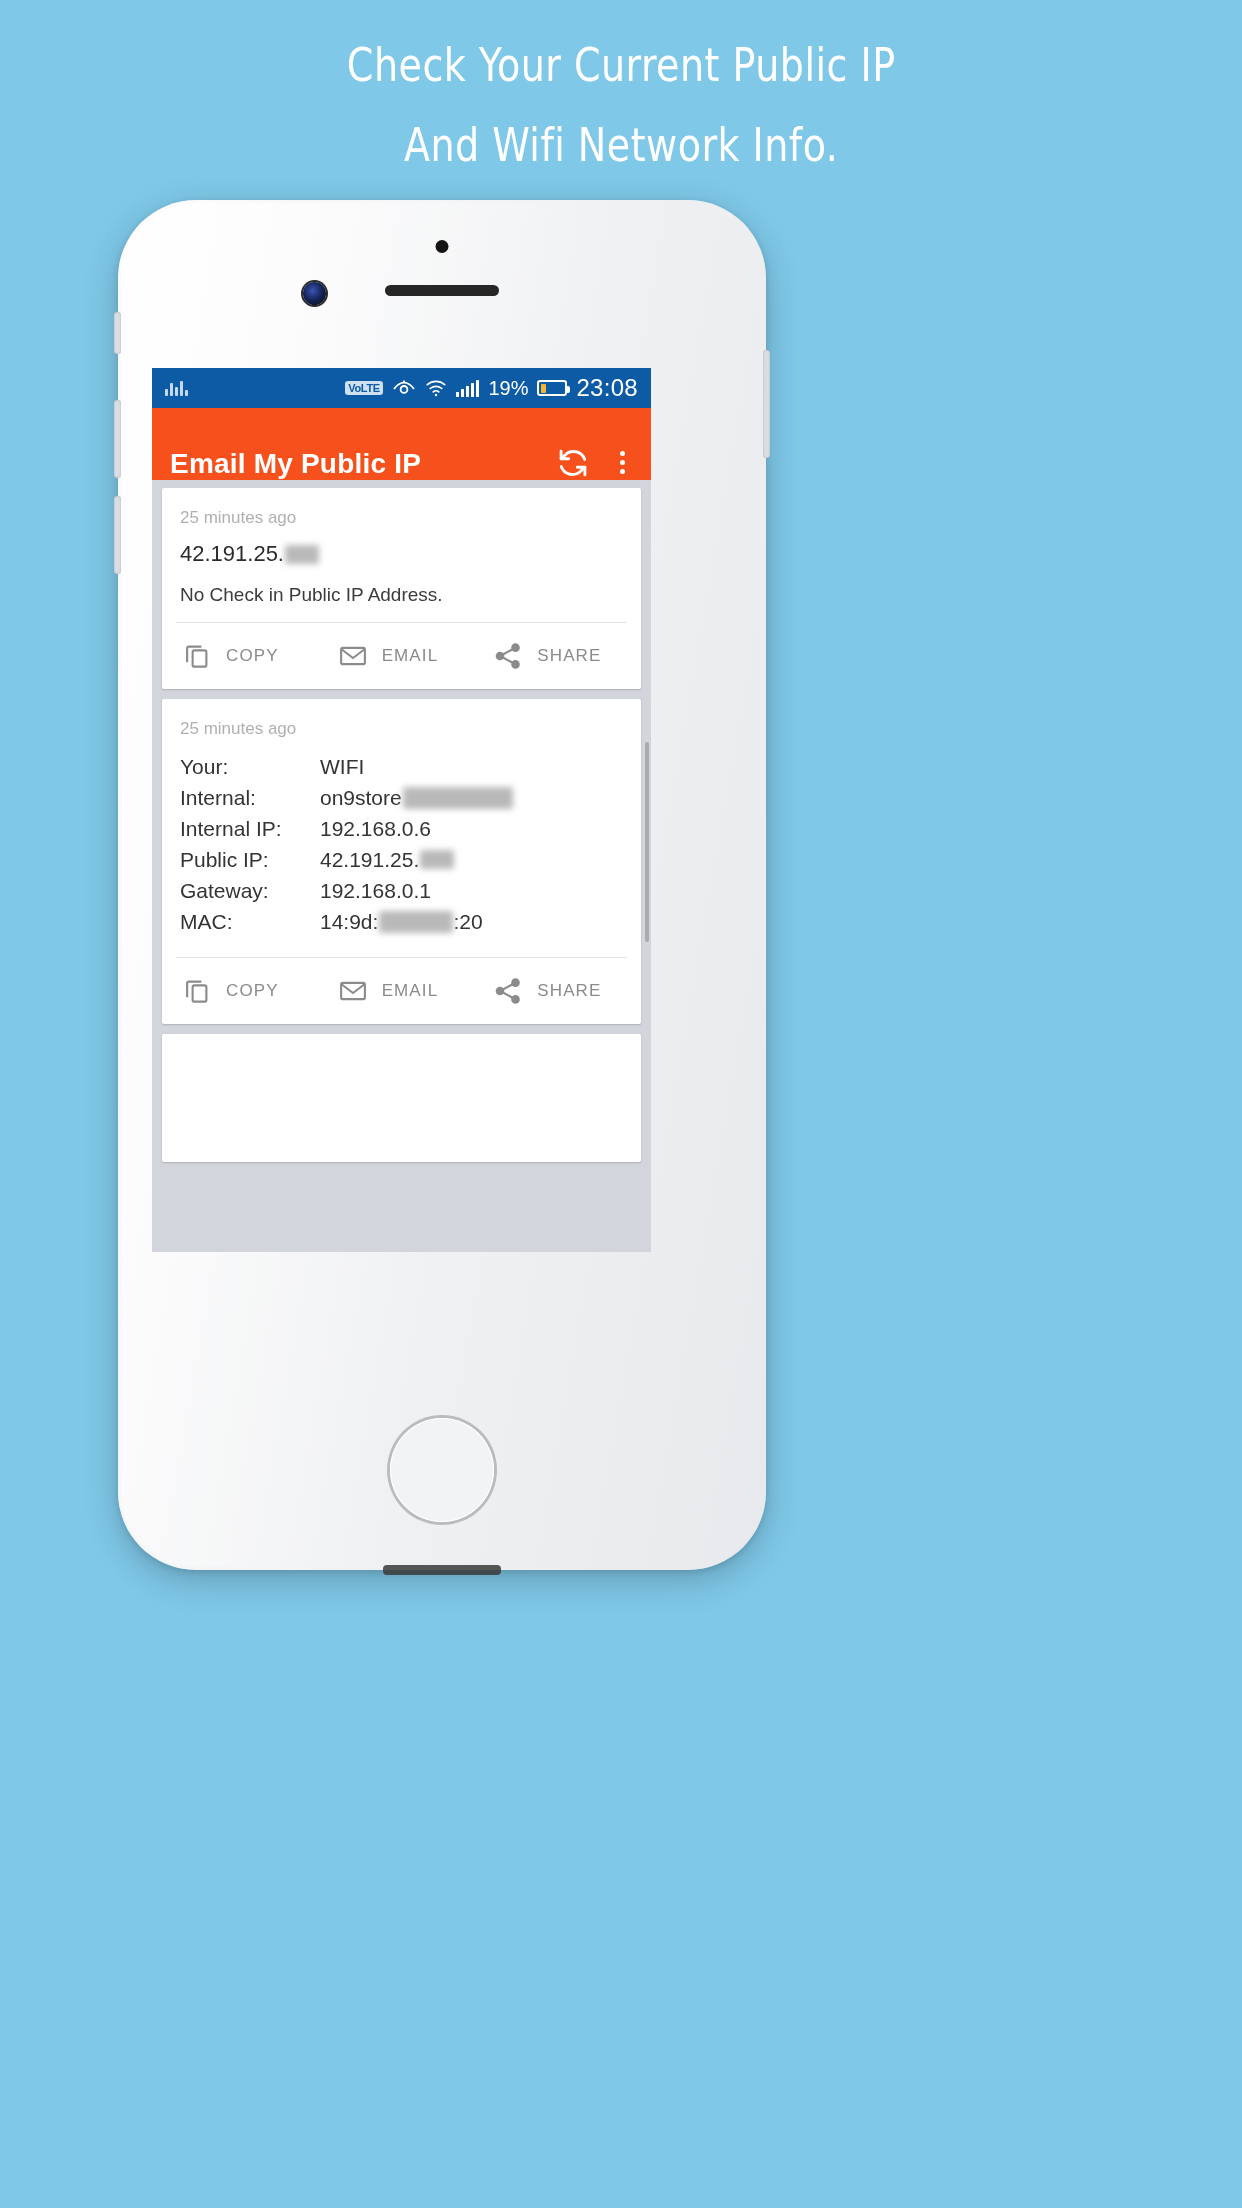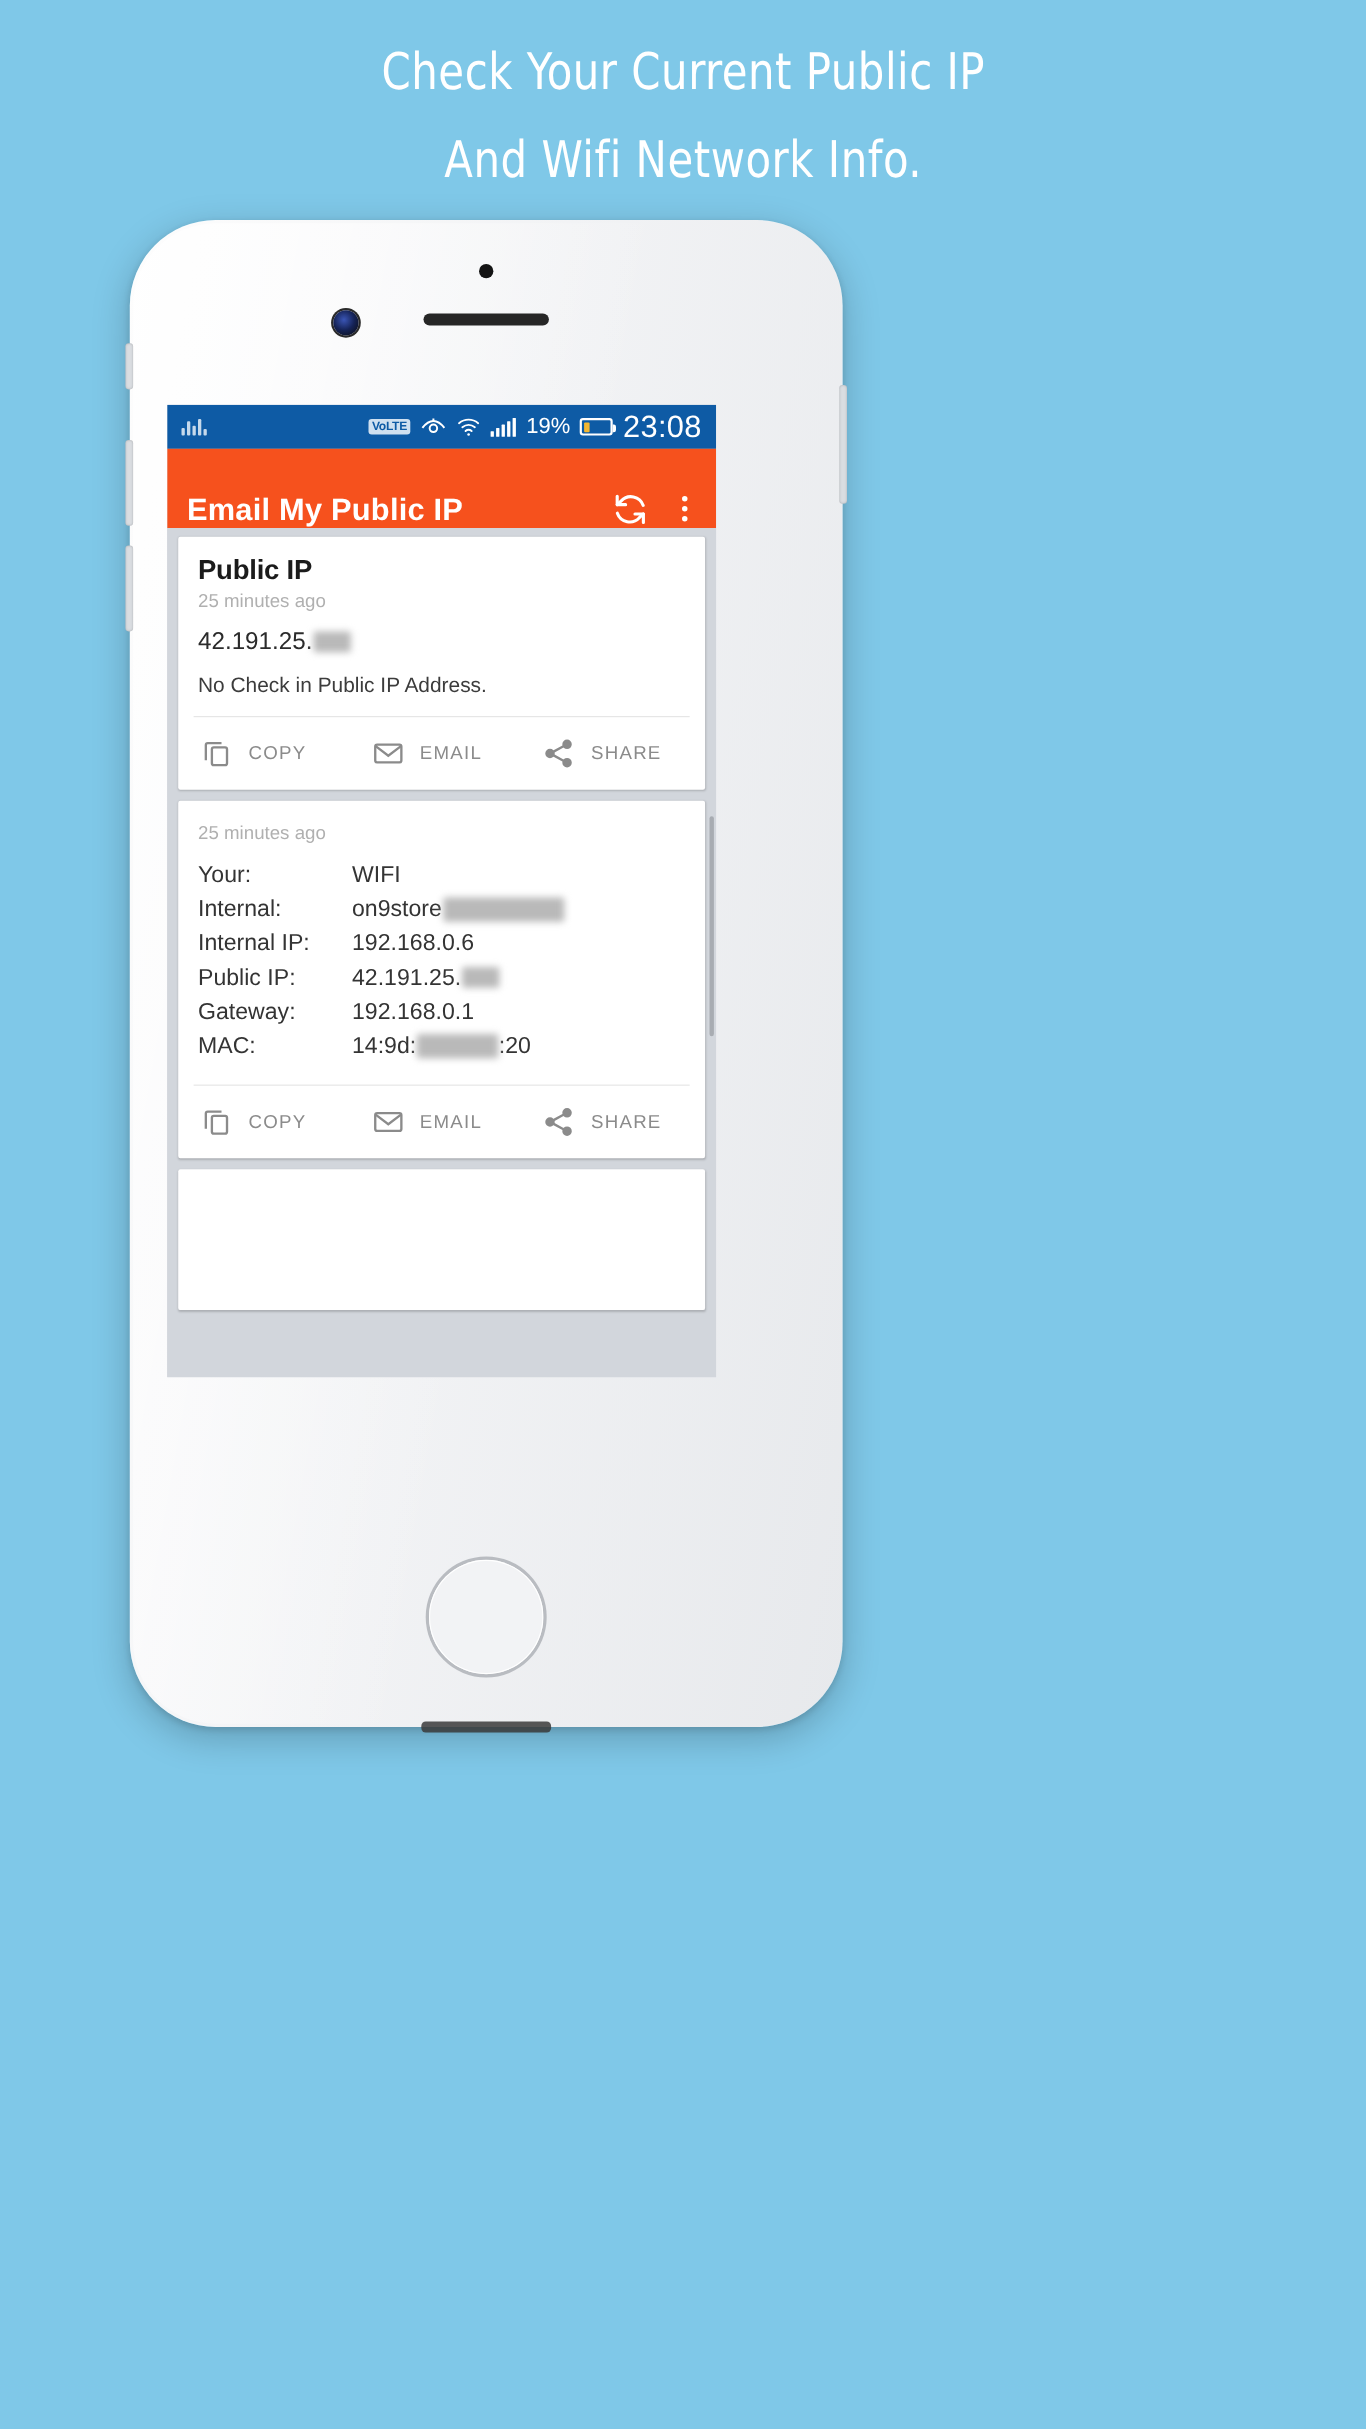--- a/index.html
+++ b/index.html
@@ -116,21 +116,21 @@
   .pct { font-size:20px; }
   .battery {
     width:30px; height:16px; border:2px solid #fff; border-radius:3px;
     position:relative; display:flex; align-items:center; padding:1.5px;
   }
   .battery::after{
     content:""; position:absolute; right:-5px; top:4px;
     width:3px; height:7px; background:#fff; border-radius:0 2px 2px 0;
   }
   .battery span { display:block; height:100%; background:#F5B731; border-radius:1px; }
-  .clock { font-size:28px; letter-spacing:.3px; }
+  .clock { font-size:24px; letter-spacing:.3px; }
 
   
   .appbar {
     height:72px; background:#F6511D; display:flex; align-items:flex-end;
     padding:0 18px; color:#fff; gap:14px;
   }
   .appbar-title { font-size:28px; font-weight:bold; letter-spacing:.2px; }
   .appbar-actions { margin-left:auto; display:flex; align-items:center; gap:22px; }
   .kebab { display:flex; flex-direction:column; gap:4px; padding:6px 8px; }
   .kebab i { width:5px; height:5px; border-radius:50%; background:#fff; display:block; }
@@ -262,21 +262,20 @@
             <i></i>
             <i></i>
           </span>
       </div>
     </div>
 
     <div class="content">
 
       <div class="card">
         <div class="card-body">
-          <div class="card-title">Public IP</div>
           <div class="card-sub">25 minutes ago</div>
           <div class="ip-value">
             <span>42.191.25.</span>
             <span class="blur sm"></span>
           </div>
           <div class="status-msg">No Check in Public IP Address.</div>
         </div>
         <div class="divider"></div>
         <div class="actions">
           <div class="action">

